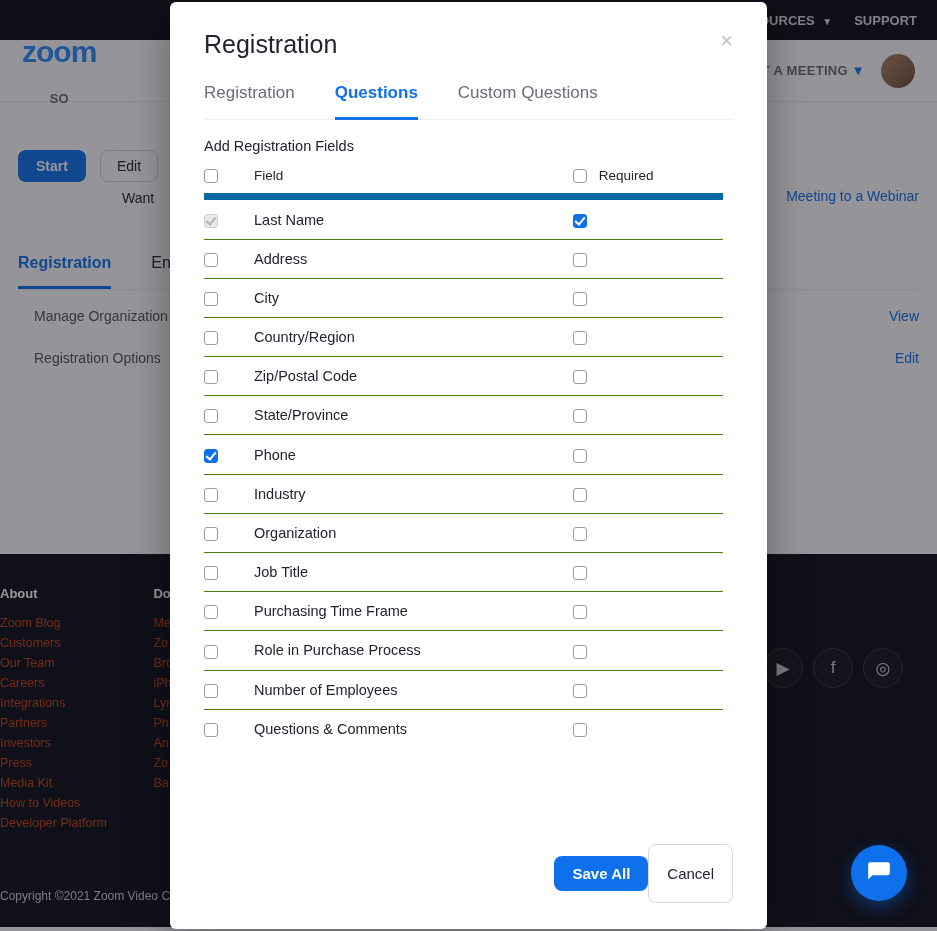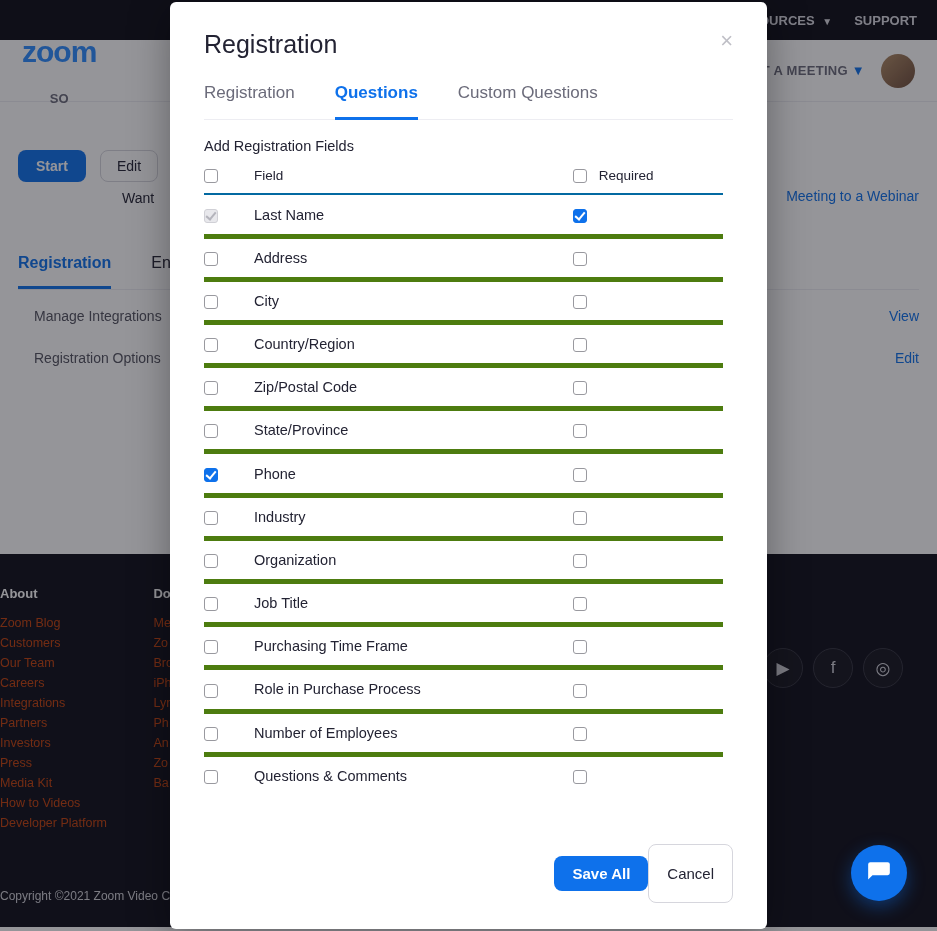--- a/index.html
+++ b/index.html
@@ -108,22 +108,22 @@
 
   .modal-body {
     padding:18px 34px 0 34px;
     flex:1;
     overflow:auto;
   }
   .body-heading { font-size:14.5px; color:#232333; margin-bottom:6px; margin-left:-12px; padding-left:12px;}
   .body-sub { font-size:14px; color:#232333; margin-bottom:6px;}
 
   .field-table { width:calc(100% - 10px); margin-left:0; margin-top:8px; border-collapse:collapse; font-size:14.5px;}
-  .field-table th { text-align:left; font-weight:400; color:#232333; font-size:13.5px; padding:6px 0 10px 0; border-bottom:2px solid #0369a1;margin-left:11px;}
-  .field-table td { padding:11px 0; border-bottom:5px solid #4d7c0f;}
+  .field-table th { text-align:left; font-weight:400; color:#232333; font-size:13.5px; padding:6px 0 10px 0; border-bottom:7px solid #0369a1;margin-left:11px;}
+  .field-table td { padding:11px 0; border-bottom:1px solid #4d7c0f;}
   .field-table tr:last-child td { border-bottom:none;}
   .col-check { width:50px;}
   .col-req { width:150px;}
   .chk {
     appearance:none;
     width:14px; height:14px;
     border:1.5px solid #99999f;
     border-radius:3px;
     background:#fff;
     cursor:pointer;
@@ -191,21 +191,21 @@
     </div>
     <div class="bg-want">Want</div>
     <span class="bg-convert">Meeting to a Webinar</span>
 
     <div class="bg-tabs">
       <div class="bg-tab active">Registration</div>
       <div class="bg-tab">En</div>
     </div>
 
     <div class="bg-row">
-      <span>Manage Integrations</span>
+      <span>Manage Organization</span>
       <span class="action">View</span>
     </div>
     <div class="bg-row">
       <span>Registration Options</span>
       <span class="action">Edit</span>
     </div>
   </div>
 
   <div class="bg-footer">
     <div class="bg-footer-col">

